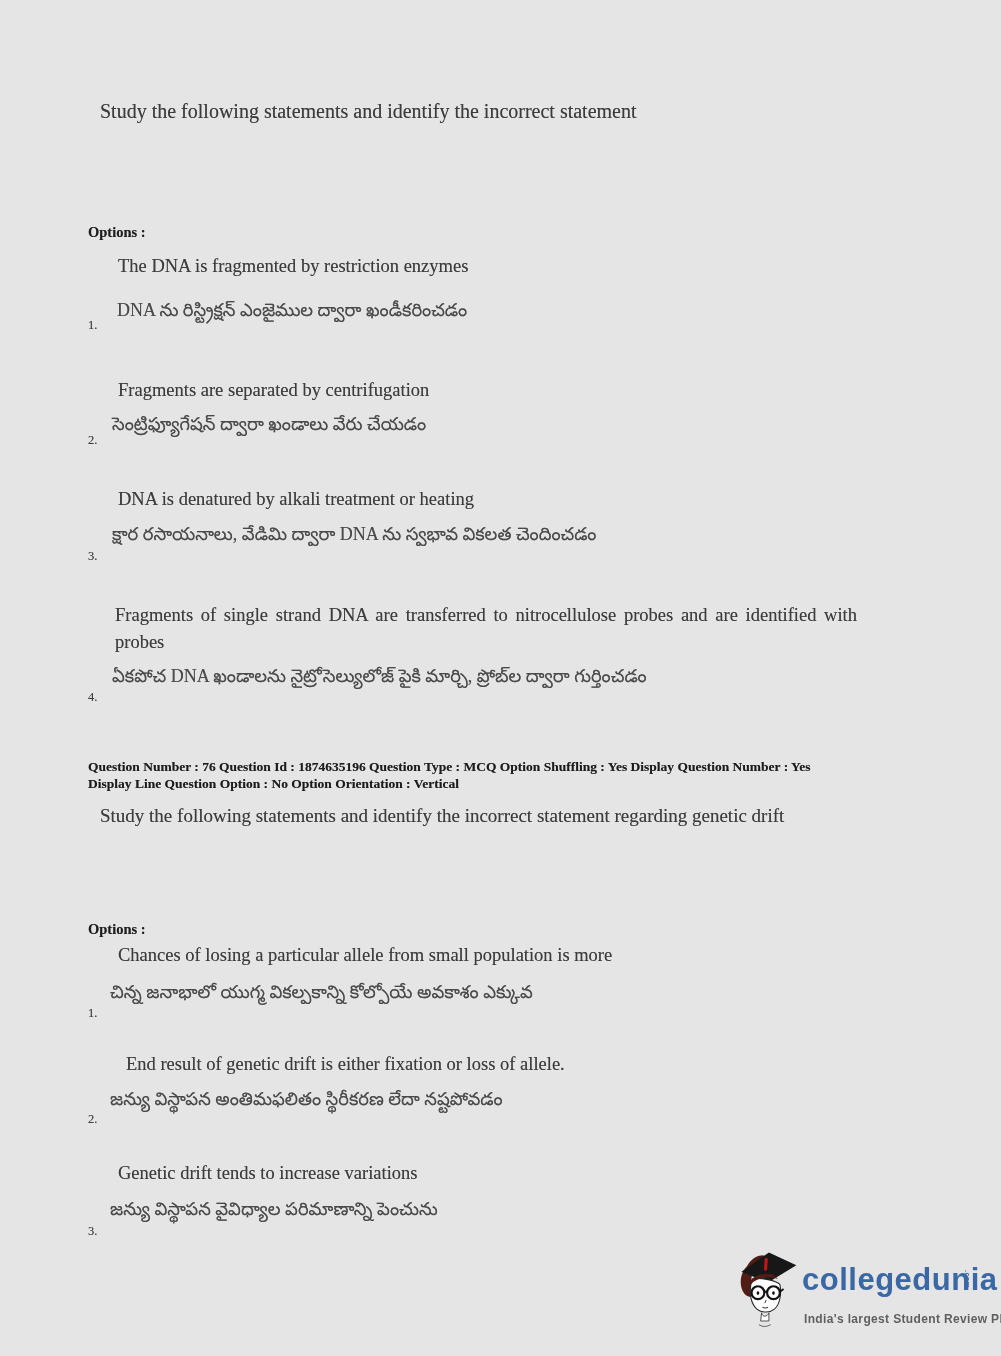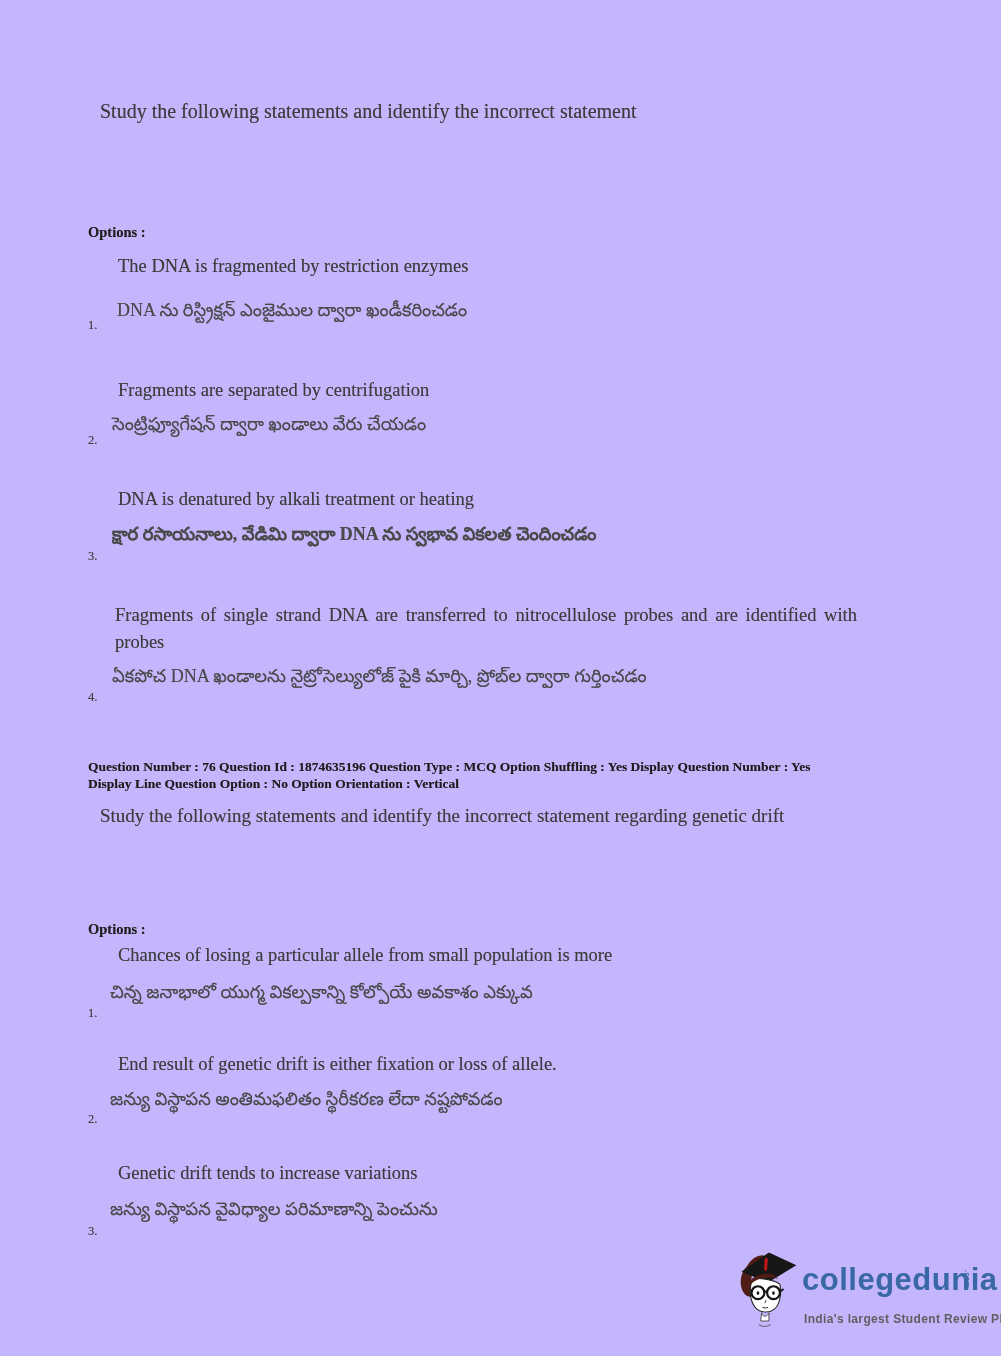--- a/index.html
+++ b/index.html
@@ -1,19 +1,19 @@
 <!DOCTYPE html>
 <html><head>
 <meta charset="utf-8">
 <style>
   html,body{margin:0;padding:0;background:#ffffff;}
   .page{
     position:relative;
     width:1001px;height:1356px;
-    background:#c4b5fd;
+    background:#e5e5e5;
     overflow:hidden;
     font-family:"Liberation Serif", serif;
   }
   .abs{position:absolute;white-space:nowrap;}
   .scan{text-shadow:0 0 .6px rgba(70,70,70,.55);}
   .q-en{font-size:20px;color:#3c3c3c;}
   .q-te{font-size:19px;color:#474747;}
   .opts-label{font-size:14.5px;font-weight:bold;color:#1e1e1e;}
   .opt-en{font-size:18.5px;color:#3c3c3c;}
   .opt-en.wrap{white-space:normal;width:742px;text-align:justify;line-height:27px;}
@@ -56,21 +56,21 @@
   </div>
 
   <div>
     <div class="abs scan opt-en" style="left:118px;top:380px;">Fragments are separated by centrifugation</div>
     <div class="abs scan opt-te" style="left:112px;top:414px;">సెంట్రిఫ్యూగేషన్ ద్వారా ఖండాలు వేరు చేయడం</div>
     <div class="abs scan opt-num" style="left:88px;top:433px;">2.</div>
   </div>
 
   <div>
     <div class="abs scan opt-en" style="left:118px;top:489px;">DNA is denatured by alkali treatment or heating</div>
-    <div class="abs scan opt-te" style="left:112px;top:524px;font-weight:bold;">క్షార రసాయనాలు, వేడిమి ద్వారా DNA ను స్వభావ వికలత చెందించడం</div>
+    <div class="abs scan opt-te" style="left:112px;top:524px;">క్షార రసాయనాలు, వేడిమి ద్వారా DNA ను స్వభావ వికలత చెందించడం</div>
     <div class="abs scan opt-num" style="left:88px;top:549px;">3.</div>
   </div>
 
   <div>
     <div class="abs scan opt-en wrap" style="left:115px;top:602px;">Fragments of single strand DNA are transferred to nitrocellulose probes and are identified with probes</div>
     <div class="abs scan opt-te" style="left:112px;top:666px;">ఏకపోచ DNA ఖండాలను నైట్రోసెల్యులోజ్ పైకి మార్చి, ప్రోబ్‌ల ద్వారా గుర్తించడం</div>
     <div class="abs scan opt-num" style="left:88px;top:690px;">4.</div>
   </div>
 
   <div>
@@ -81,21 +81,21 @@
   <div class="abs scan q-en" style="left:100px;top:805px;font-size:19px;">Study the following statements and identify the incorrect statement regarding genetic drift</div>
   <div class="abs scan opts-label" style="left:88px;top:921px;">Options :</div>
 
   <div>
     <div class="abs scan opt-en" style="left:118px;top:945px;">Chances of losing a particular allele from small population is more</div>
     <div class="abs scan opt-te" style="left:110px;top:982px;">చిన్న జనాభాలో యుగ్మ వికల్పకాన్ని కోల్పోయే అవకాశం ఎక్కువ</div>
     <div class="abs scan opt-num" style="left:88px;top:1006px;">1.</div>
   </div>
 
   <div>
-    <div class="abs scan opt-en" style="left:118px;top:1054px;">End result of genetic drift is either fixation or loss of allele.</div>
+    <div class="abs scan opt-en" style="left:126px;top:1054px;">End result of genetic drift is either fixation or loss of allele.</div>
     <div class="abs scan opt-te" style="left:110px;top:1089px;">జన్యు విస్థాపన అంతిమఫలితం స్థిరీకరణ లేదా నష్టపోవడం</div>
     <div class="abs scan opt-num" style="left:88px;top:1112px;">2.</div>
   </div>
 
   <div>
     <div class="abs scan opt-en" style="left:118px;top:1163px;">Genetic drift tends to increase variations</div>
     <div class="abs scan opt-te" style="left:110px;top:1199px;">జన్యు విస్థాపన వైవిధ్యాల పరిమాణాన్ని పెంచును</div>
     <div class="abs scan opt-num" style="left:88px;top:1224px;">3.</div>
   </div>
 

